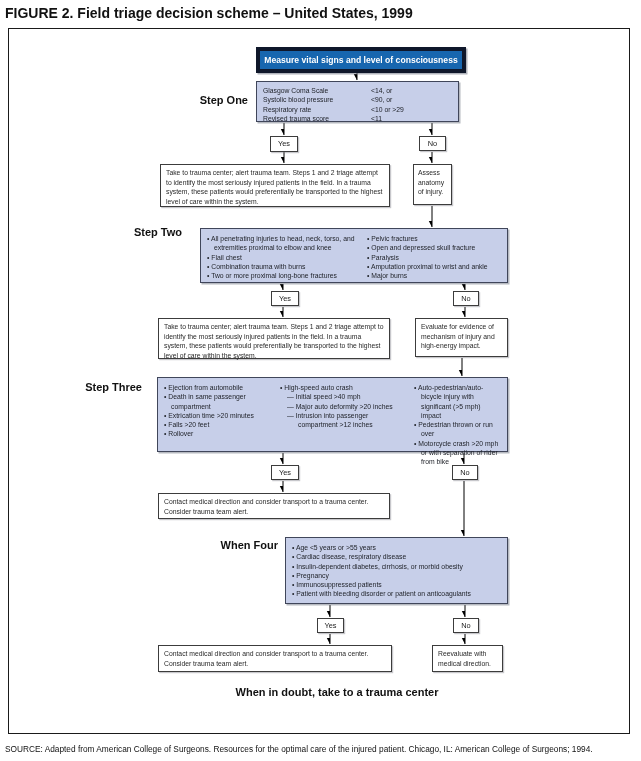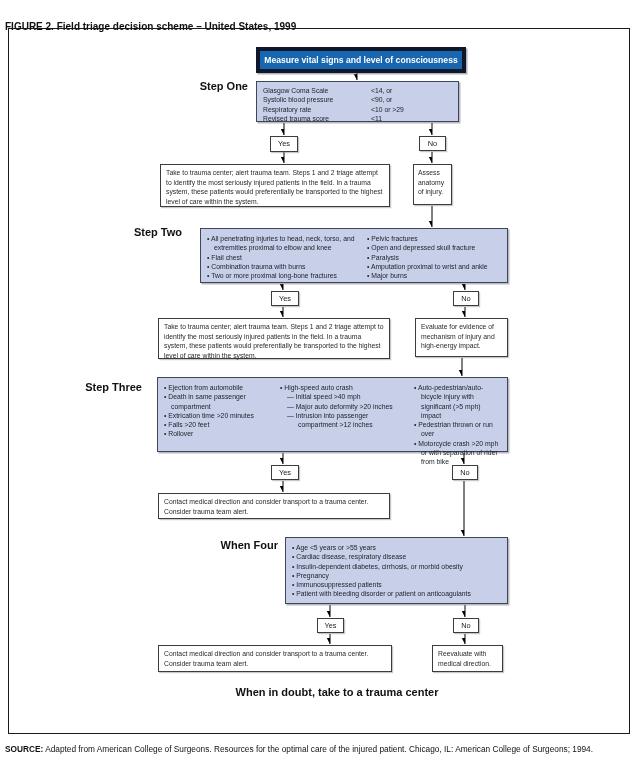--- a/index.html
+++ b/index.html
@@ -1,18 +1,18 @@
 <!DOCTYPE html>
 <html><head>
 <meta charset="utf-8">
 <style>
   html,body{margin:0;padding:0;background:#ffffff;}
   .page{position:relative;width:641px;height:761px;background:#ffffff;
         font-family:"Liberation Sans",sans-serif;color:#1d1d1d;overflow:hidden;}
-  .fig-title{position:absolute;left:5px;top:5px;font-size:10px;font-weight:bold;color:#111;margin-top:16px;}
+  .fig-title{position:absolute;left:5px;top:5px;font-size:14px;font-weight:bold;color:#111;}
   .outer{position:absolute;left:8px;top:28px;width:620px;height:704px;border:1.6px solid #1a1a1a;}
   .connectors{position:absolute;left:0;top:0;pointer-events:none;}
 
   .startbox{position:absolute;left:256px;top:47px;width:202px;height:18px;
             background:#1766af;border:4px solid #0f172a;box-shadow:1.5px 1.5px 0 rgba(110,115,130,.55);
             color:#fff;font-weight:bold;font-size:8.6px;text-align:center;line-height:18px;}
   .steplabel{position:absolute;font-size:11px;font-weight:bold;color:#111;text-align:right;width:110px;}
   .panel{position:absolute;background:#c7cfe9;border:1.4px solid #40465a;
          box-shadow:1.5px 1.5px 0 rgba(110,115,130,.5);font-size:6.8px;line-height:9.3px;color:#22252c;}
   .wbox{position:absolute;background:#fff;border:1px solid #3c3c3c;
@@ -26,21 +26,21 @@
   .crow{display:flex;}
   .crow .cname{width:108px;flex:none;}
   ul.bullets,ul.dashes{margin:0;padding:0;list-style:none;}
   ul.bullets li{padding-left:7px;text-indent:-7px;margin:0;}
   ul.bullets li::before{content:"• ";}
   ul.dashes li{padding-left:18px;text-indent:-11px;margin:0;}
   .cols{display:flex;padding:5px 6px;box-sizing:border-box;gap:10px;}
   .bottom-note{position:absolute;left:157px;top:686px;width:360px;text-align:center;
                font-size:11px;font-weight:bold;color:#111;}
   .source{position:absolute;left:5px;top:744px;width:634px;font-size:8.3px;color:#111;}
-  .source .lbl{font-weight:bold;}
+  .source .lbl{font-weight:normal;}
 </style>
 </head>
 <body>
 
 <div class="page">
 
   <div class="fig-title">FIGURE 2. Field triage decision scheme – United States, 1999</div>
   <div class="outer"></div>
 
   <svg class="connectors" width="641" height="761" viewBox="0 0 641 761">
@@ -67,21 +67,21 @@
       <line x1="464" y1="481" x2="464" y2="536" marker-end="url(#ah)"></line>
       <line x1="330" y1="605" x2="330" y2="617" marker-end="url(#ah)"></line>
       <line x1="465" y1="605" x2="465" y2="617" marker-end="url(#ah)"></line>
       <line x1="330" y1="634" x2="330" y2="644" marker-end="url(#ah)"></line>
       <line x1="465" y1="634" x2="465" y2="644" marker-end="url(#ah)"></line>
     </g>
   </svg>
 
   <div class="startbox">Measure vital signs and level of consciousness</div>
 
-  <div class="steplabel" style="left:138px;top:80px;">Step One</div>
+  <div class="steplabel" style="left:138px;top:94px;">Step One</div>
   <div class="panel crit" style="left:256px;top:81px;width:203px;height:41px;">
     <div class="crow">
       <span class="cname">Glasgow Coma Scale</span>
       <span>&lt;14, or</span>
     </div>
     <div class="crow">
       <span class="cname">Systolic blood pressure</span>
       <span>&lt;90, or</span>
     </div>
     <div class="crow">

